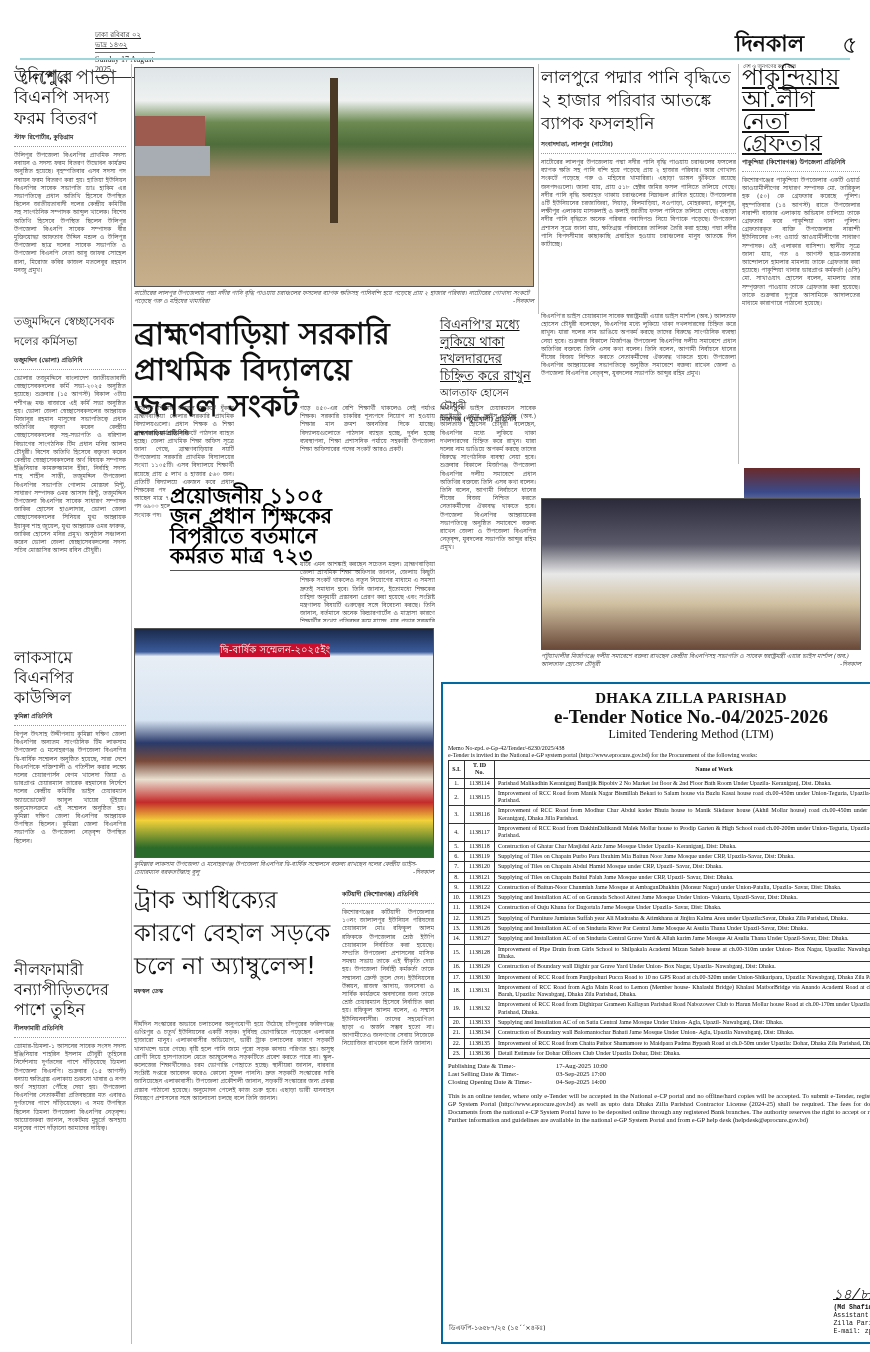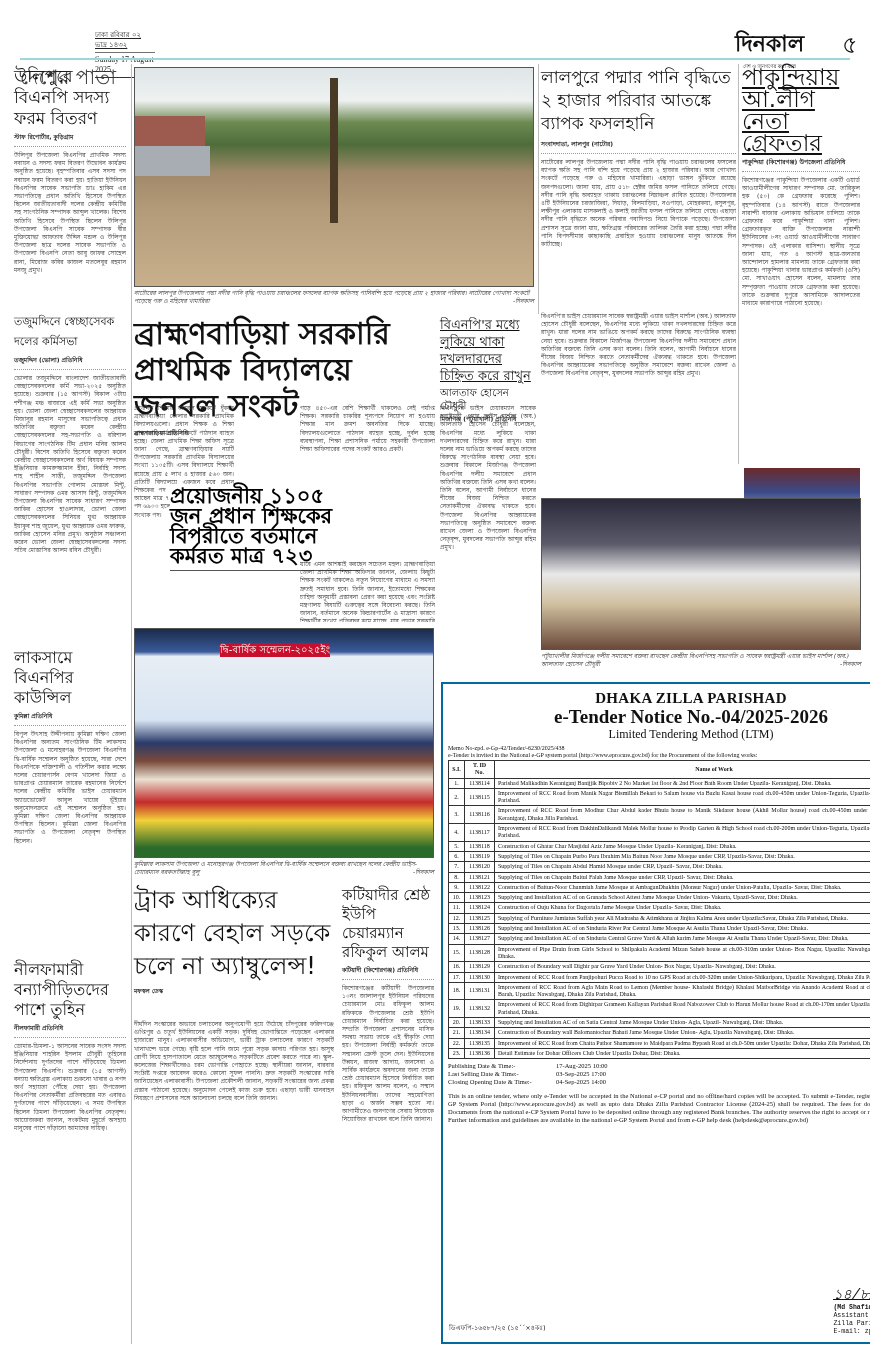--- a/index.html
+++ b/index.html
@@ -121,21 +121,20 @@
   <span class="credit">-দিনকাল</span>
 </div>
 
 <div class="abs" style="left:134px; top:884px; width:200px;">
   <div class="headline" style="font-size:24px; line-height:33px;">ট্রাক আধিক্যের কারণে বেহাল সড়কে চলে না অ্যাম্বুলেন্স!</div>
   <div class="byline" style="margin-top:3px;">মফস্বল ডেস্ক</div>
 </div>
 <div class="abs body-text" style="left:134px; top:1020px; width:200px; height:324px;">দীর্ঘদিন সংস্কারের অভাবে চলাচলের অনুপযোগী হয়ে উঠেছে চাঁদপুরের ফরিদগঞ্জে গুপ্তিপুর ও চতুর্থ ইউনিয়নের একটি সড়ক। দুর্বিষহ ভোগান্তিতে পড়েছেন এলাকার হাজারো মানুষ। এলাকাবাসীর অভিযোগ, ভারী ট্রাক চলাচলের কারণে সড়কটি খানাখন্দে ভরে গেছে। বৃষ্টি হলে পানি জমে পুরো সড়ক কাদায় পরিণত হয়। অসুস্থ রোগী নিয়ে হাসপাতালে যেতে অ্যাম্বুলেন্সও সড়কটিতে প্রবেশ করতে পারে না। স্কুল-কলেজের শিক্ষার্থীদেরও চরম ভোগান্তি পোহাতে হচ্ছে। স্থানীয়রা জানান, বারবার সংশ্লিষ্ট দপ্তরে আবেদন করেও কোনো সুফল পাননি। দ্রুত সড়কটি সংস্কারের দাবি জানিয়েছেন এলাকাবাসী। উপজেলা প্রকৌশলী জানান, সড়কটি সংস্কারের জন্য প্রকল্প প্রস্তাব পাঠানো হয়েছে। অনুমোদন পেলেই কাজ শুরু হবে। এছাড়া ভারী যানবাহন নিয়ন্ত্রণে প্রশাসনের সঙ্গে আলোচনা চলছে বলে তিনি জানান।</div>
 
 <div class="abs" style="left:342px; top:886px; width:92px;">
-  <div class="headline" style="font-size:15px; line-height:19px;">কটিয়াদীর শ্রেষ্ঠ ইউপি চেয়ারম্যান রফিকুল আলম</div>
   <div class="byline dotted" style="margin-top:3px; padding-bottom:3px;">কটিয়াদী (কিশোরগঞ্জ) প্রতিনিধি</div>
   <div class="body-text" style="margin-top:4px; height:370px;">কিশোরগঞ্জের কটিয়াদী উপজেলার ১০নং জালালপুর ইউনিয়ন পরিষদের চেয়ারম্যান মোঃ রফিকুল আলম রফিককে উপজেলার শ্রেষ্ঠ ইউপি চেয়ারম্যান নির্বাচিত করা হয়েছে। সম্প্রতি উপজেলা প্রশাসনের মাসিক সমন্বয় সভায় তাকে এই স্বীকৃতি দেয়া হয়। উপজেলা নির্বাহী কর্মকর্তা তাকে সম্মাননা ক্রেস্ট তুলে দেন। ইউনিয়নের উন্নয়ন, রাজস্ব আদায়, জনসেবা ও সার্বিক কার্যক্রমে অবদানের জন্য তাকে শ্রেষ্ঠ চেয়ারম্যান হিসেবে নির্বাচিত করা হয়। রফিকুল আলম বলেন, এ সম্মান ইউনিয়নবাসীর। তাদের সহযোগিতা ছাড়া এ অর্জন সম্ভব হতো না। আগামীতেও জনগণের সেবায় নিজেকে নিয়োজিত রাখবেন বলে তিনি জানান।</div>
 </div>
 
 <div class="abs vrule" style="left:538px; top:64px; height:250px;"></div>
 
 <div class="abs" style="left:541px; top:66px; width:195px;">
   <div class="headline" style="font-size:17px; line-height:23px;">লালপুরে পদ্মার পানি বৃদ্ধিতে ২ হাজার পরিবার আতঙ্কে ব্যাপক ফসলহানি</div>
   <div class="byline dotted" style="margin-top:4px; padding-bottom:3px;">সংবাদদাতা, লালপুর (নাটোর)</div>
   <div class="body-text" style="margin-top:4px; height:176px;">নাটোরের লালপুর উপজেলায় পদ্মা নদীর পানি বৃদ্ধি পাওয়ায় চরাঞ্চলের ফসলের ব্যাপক ক্ষতি সহ পানি বন্দি হয়ে পড়েছে প্রায় ২ হাজার পরিবার। আর গোখাদ্য সংকটে পড়েছে গরু ও মহিষের খামারিরা। এছাড়া ভাঙ্গন ঝুঁকিতে রয়েছে জনপদগুলো। জানা যায়, প্রায় ৫১৮ হেক্টর জমির ফসল পানিতে তলিয়ে গেছে। নদীর পানি বৃদ্ধি অব্যাহত থাকায় চরাঞ্চলের নিম্নাঞ্চল প্লাবিত হয়েছে। উপজেলার ৪টি ইউনিয়নের চরজাজিরা, দিয়াড়, বিলমাড়িয়া, নওপাড়া, মোহরকয়া, রসুলপুর, লক্ষীপুর এলাকায় মাসকলাই ও কলাই জাতীয় ফসল পানিতে তলিয়ে গেছে। এছাড়া নদীর পানি বৃদ্ধিতে অনেক পরিবার গবাদিপশু নিয়ে বিপাকে পড়েছে। উপজেলা প্রশাসন সূত্রে জানা যায়, ক্ষতিগ্রস্ত পরিবারের তালিকা তৈরি করা হচ্ছে। পদ্মা নদীর পানি বিপদসীমার কাছাকাছি প্রবাহিত হওয়ায় চরাঞ্চলের মানুষ আতঙ্কে দিন কাটাচ্ছে।</div>

